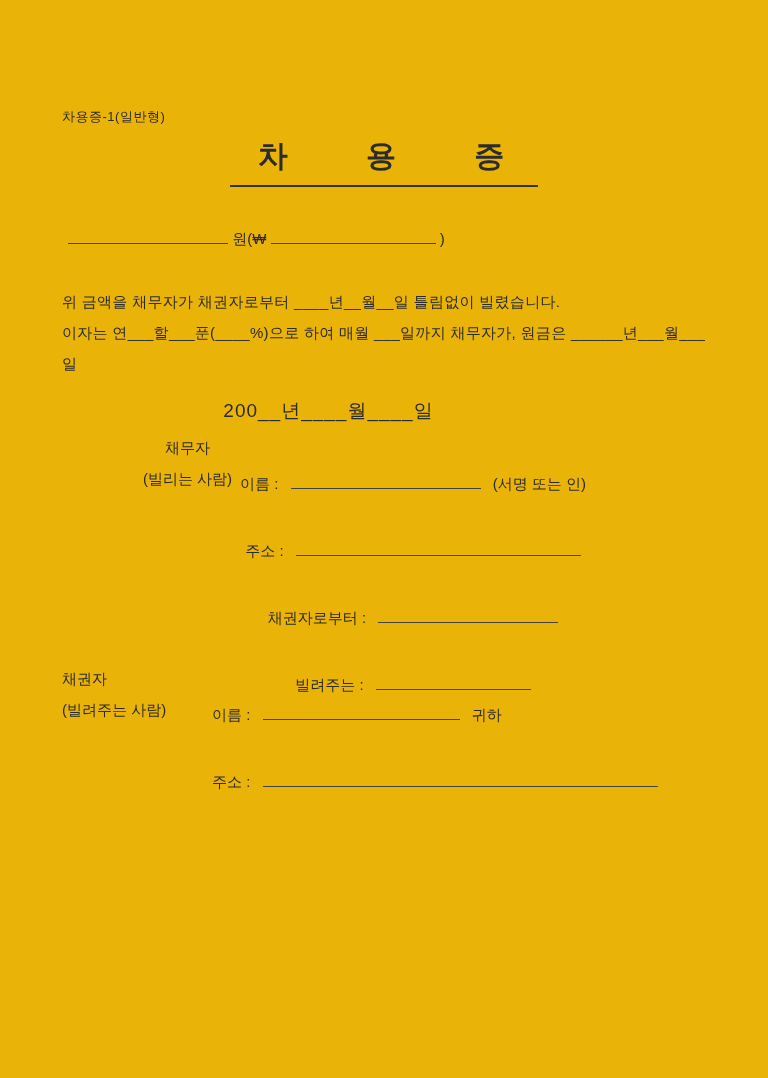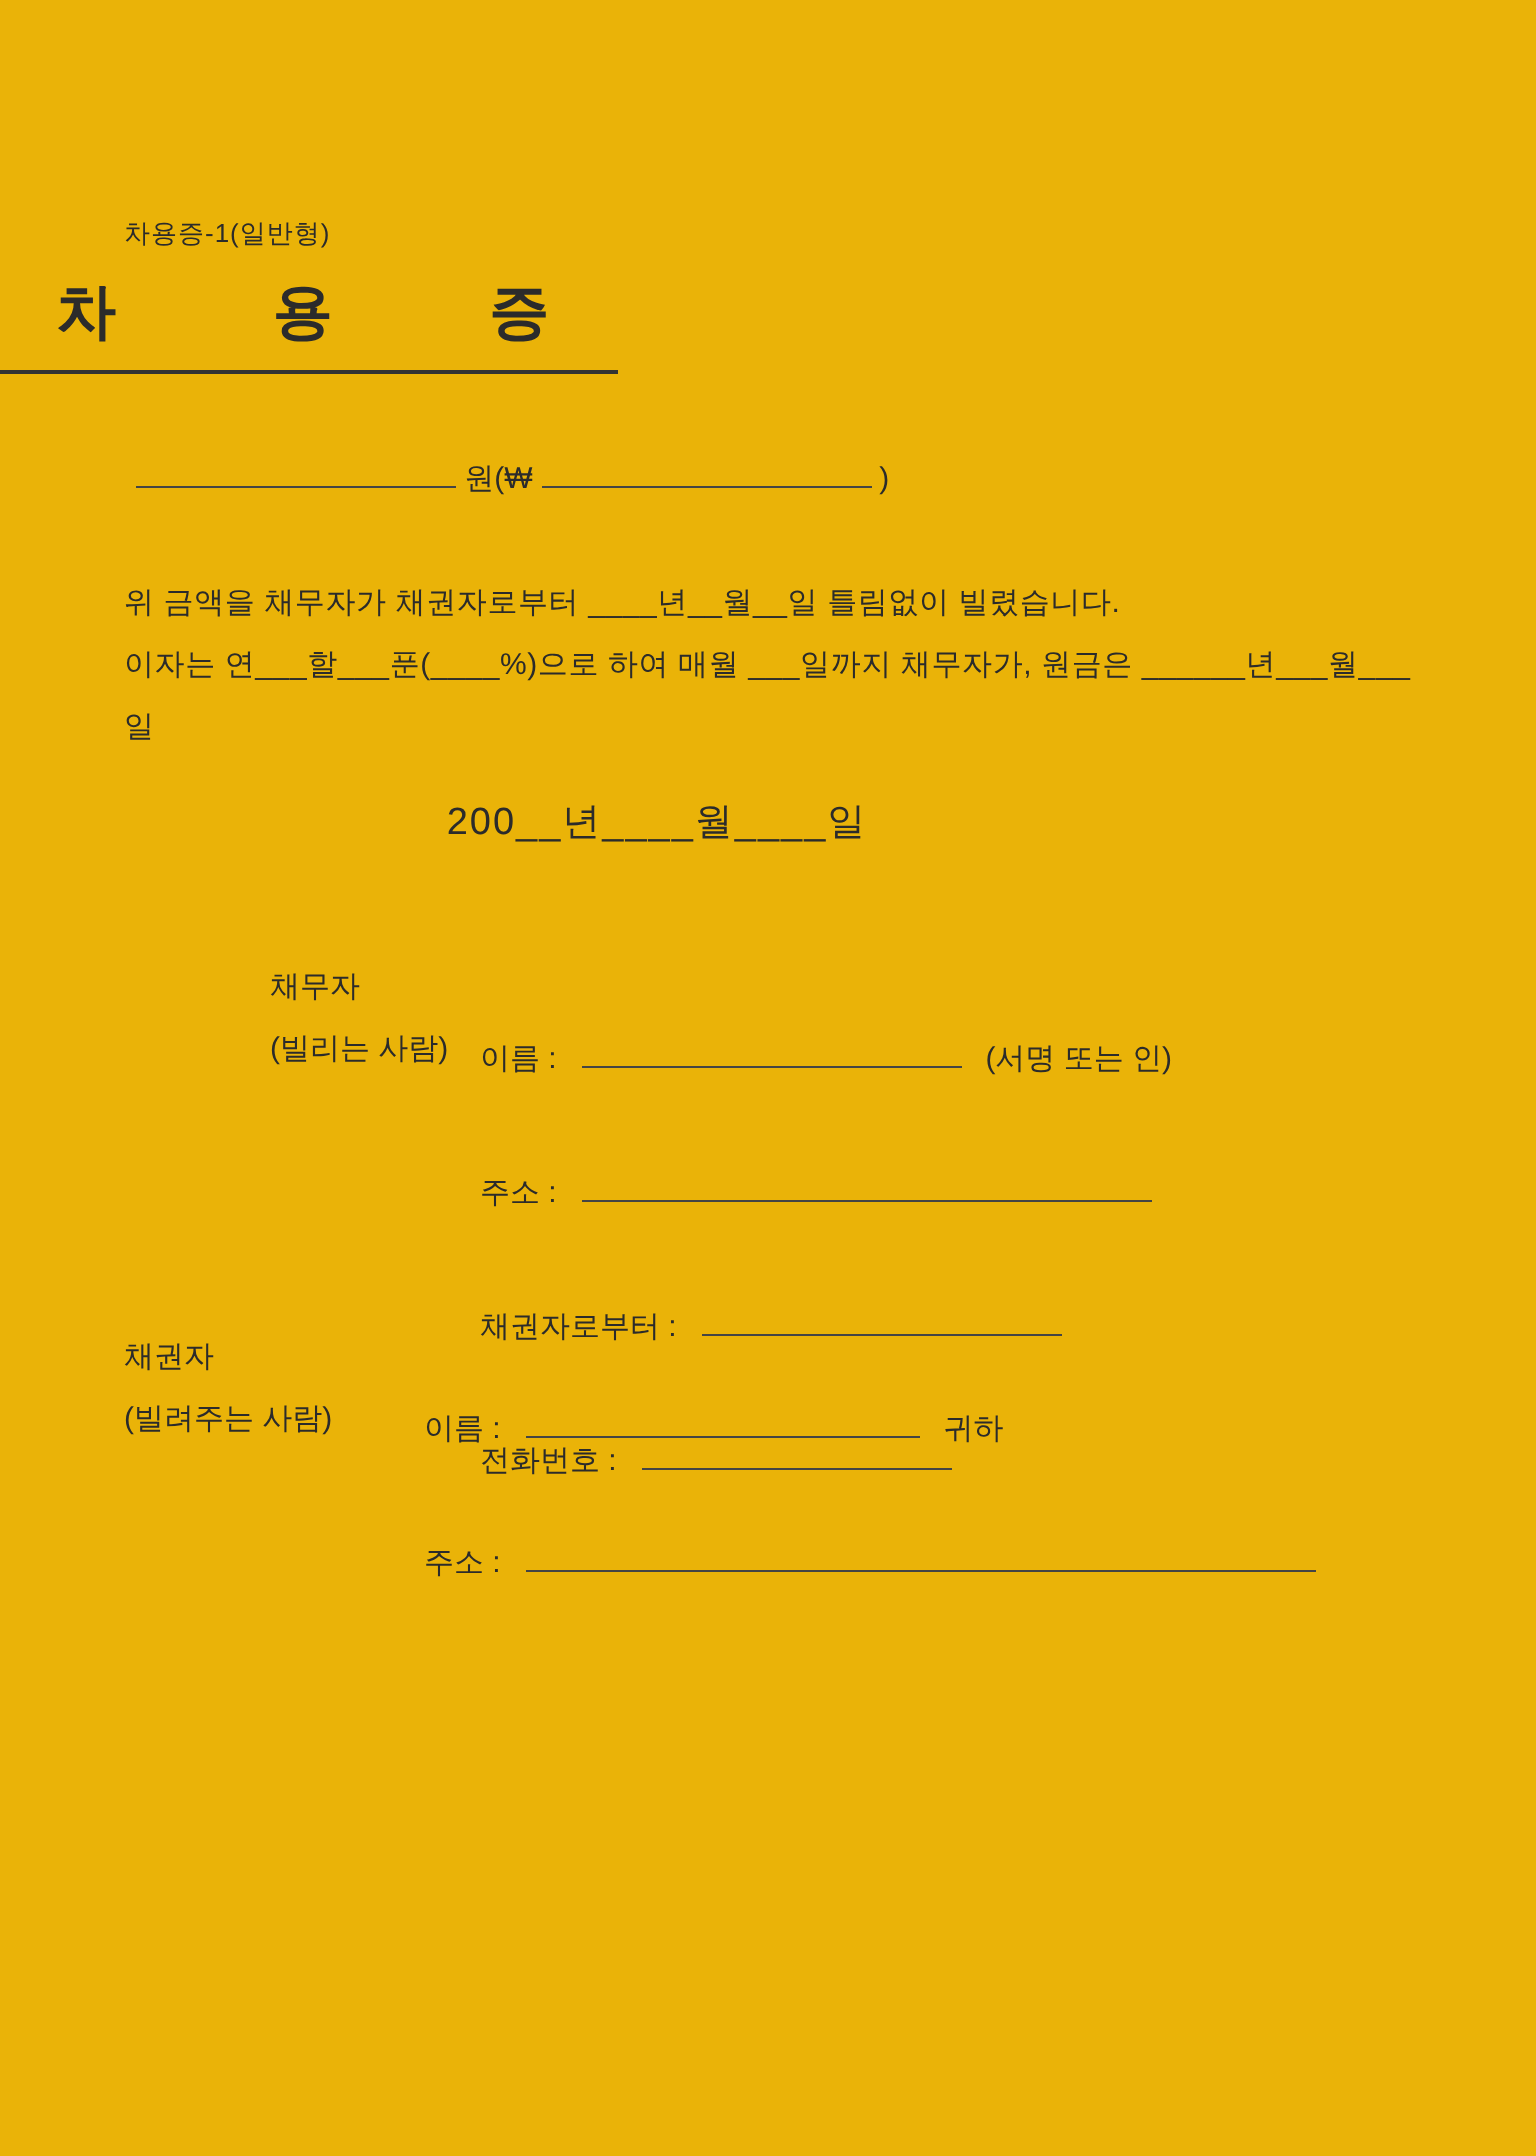--- a/index.html
+++ b/index.html
@@ -21,20 +21,21 @@
     top: 108px;
     left: 62px;
     font-size: 13px;
     letter-spacing: 0.5px;
   }
   .title-wrap {
     position: absolute;
     top: 136px;
     left: 0;
     width: 768px;
+    text-align: center;
   }
   .title {
     display: inline-block;
     font-size: 30px;
     font-weight: bold;
     letter-spacing: 6px;
     word-spacing: 58px;
     padding: 0 28px 8px 28px;
     border-bottom: 2px solid #333;
   }
@@ -85,21 +86,21 @@
     display: grid;
     grid-template-columns: 105px auto;
     column-gap: 0;
   }
   .role-col { }
   .role-line { height: 31px; line-height: 31px; white-space: nowrap; }
   .fields-col { }
   .field-row { height: 31px; line-height: 31px; white-space: nowrap; margin-top: 36px; }
   .field-row .lbl { margin-right: 8px; }
   .field-row .sfx { margin-left: 8px; }
-  .debtor { top: 478px; left: 135px; }
+  .debtor { top: 432px; left: 135px; text-align: center; }
   .debtor .grid { grid-template-columns: 105px auto; }
   .creditor { top: 663px; left: 62px; }
   .creditor .grid { grid-template-columns: 138px auto; gap: 12px; }
 </style>
 </head>
 <body>
 
 <div class="page">
 
   <div class="doc-label">차용증-1(일반형)</div>
@@ -136,21 +137,21 @@
         </div>
         <div class="field-row">
           <span class="lbl">주소 :</span>
           <span class="bl w285"></span>
         </div>
         <div class="field-row">
           <span class="lbl">채권자로부터 :</span>
           <span class="bl w180"></span>
         </div>
         <div class="field-row">
-          <span class="lbl">전화번호 :</span>
+          <span class="lbl">빌려주는 :</span>
           <span class="bl w155"></span>
         </div>
       </div>
     </div>
   </div>
 
   <div class="party creditor">
     <div class="grid">
       <div class="role-col">
         <div class="role-line">채권자</div>

